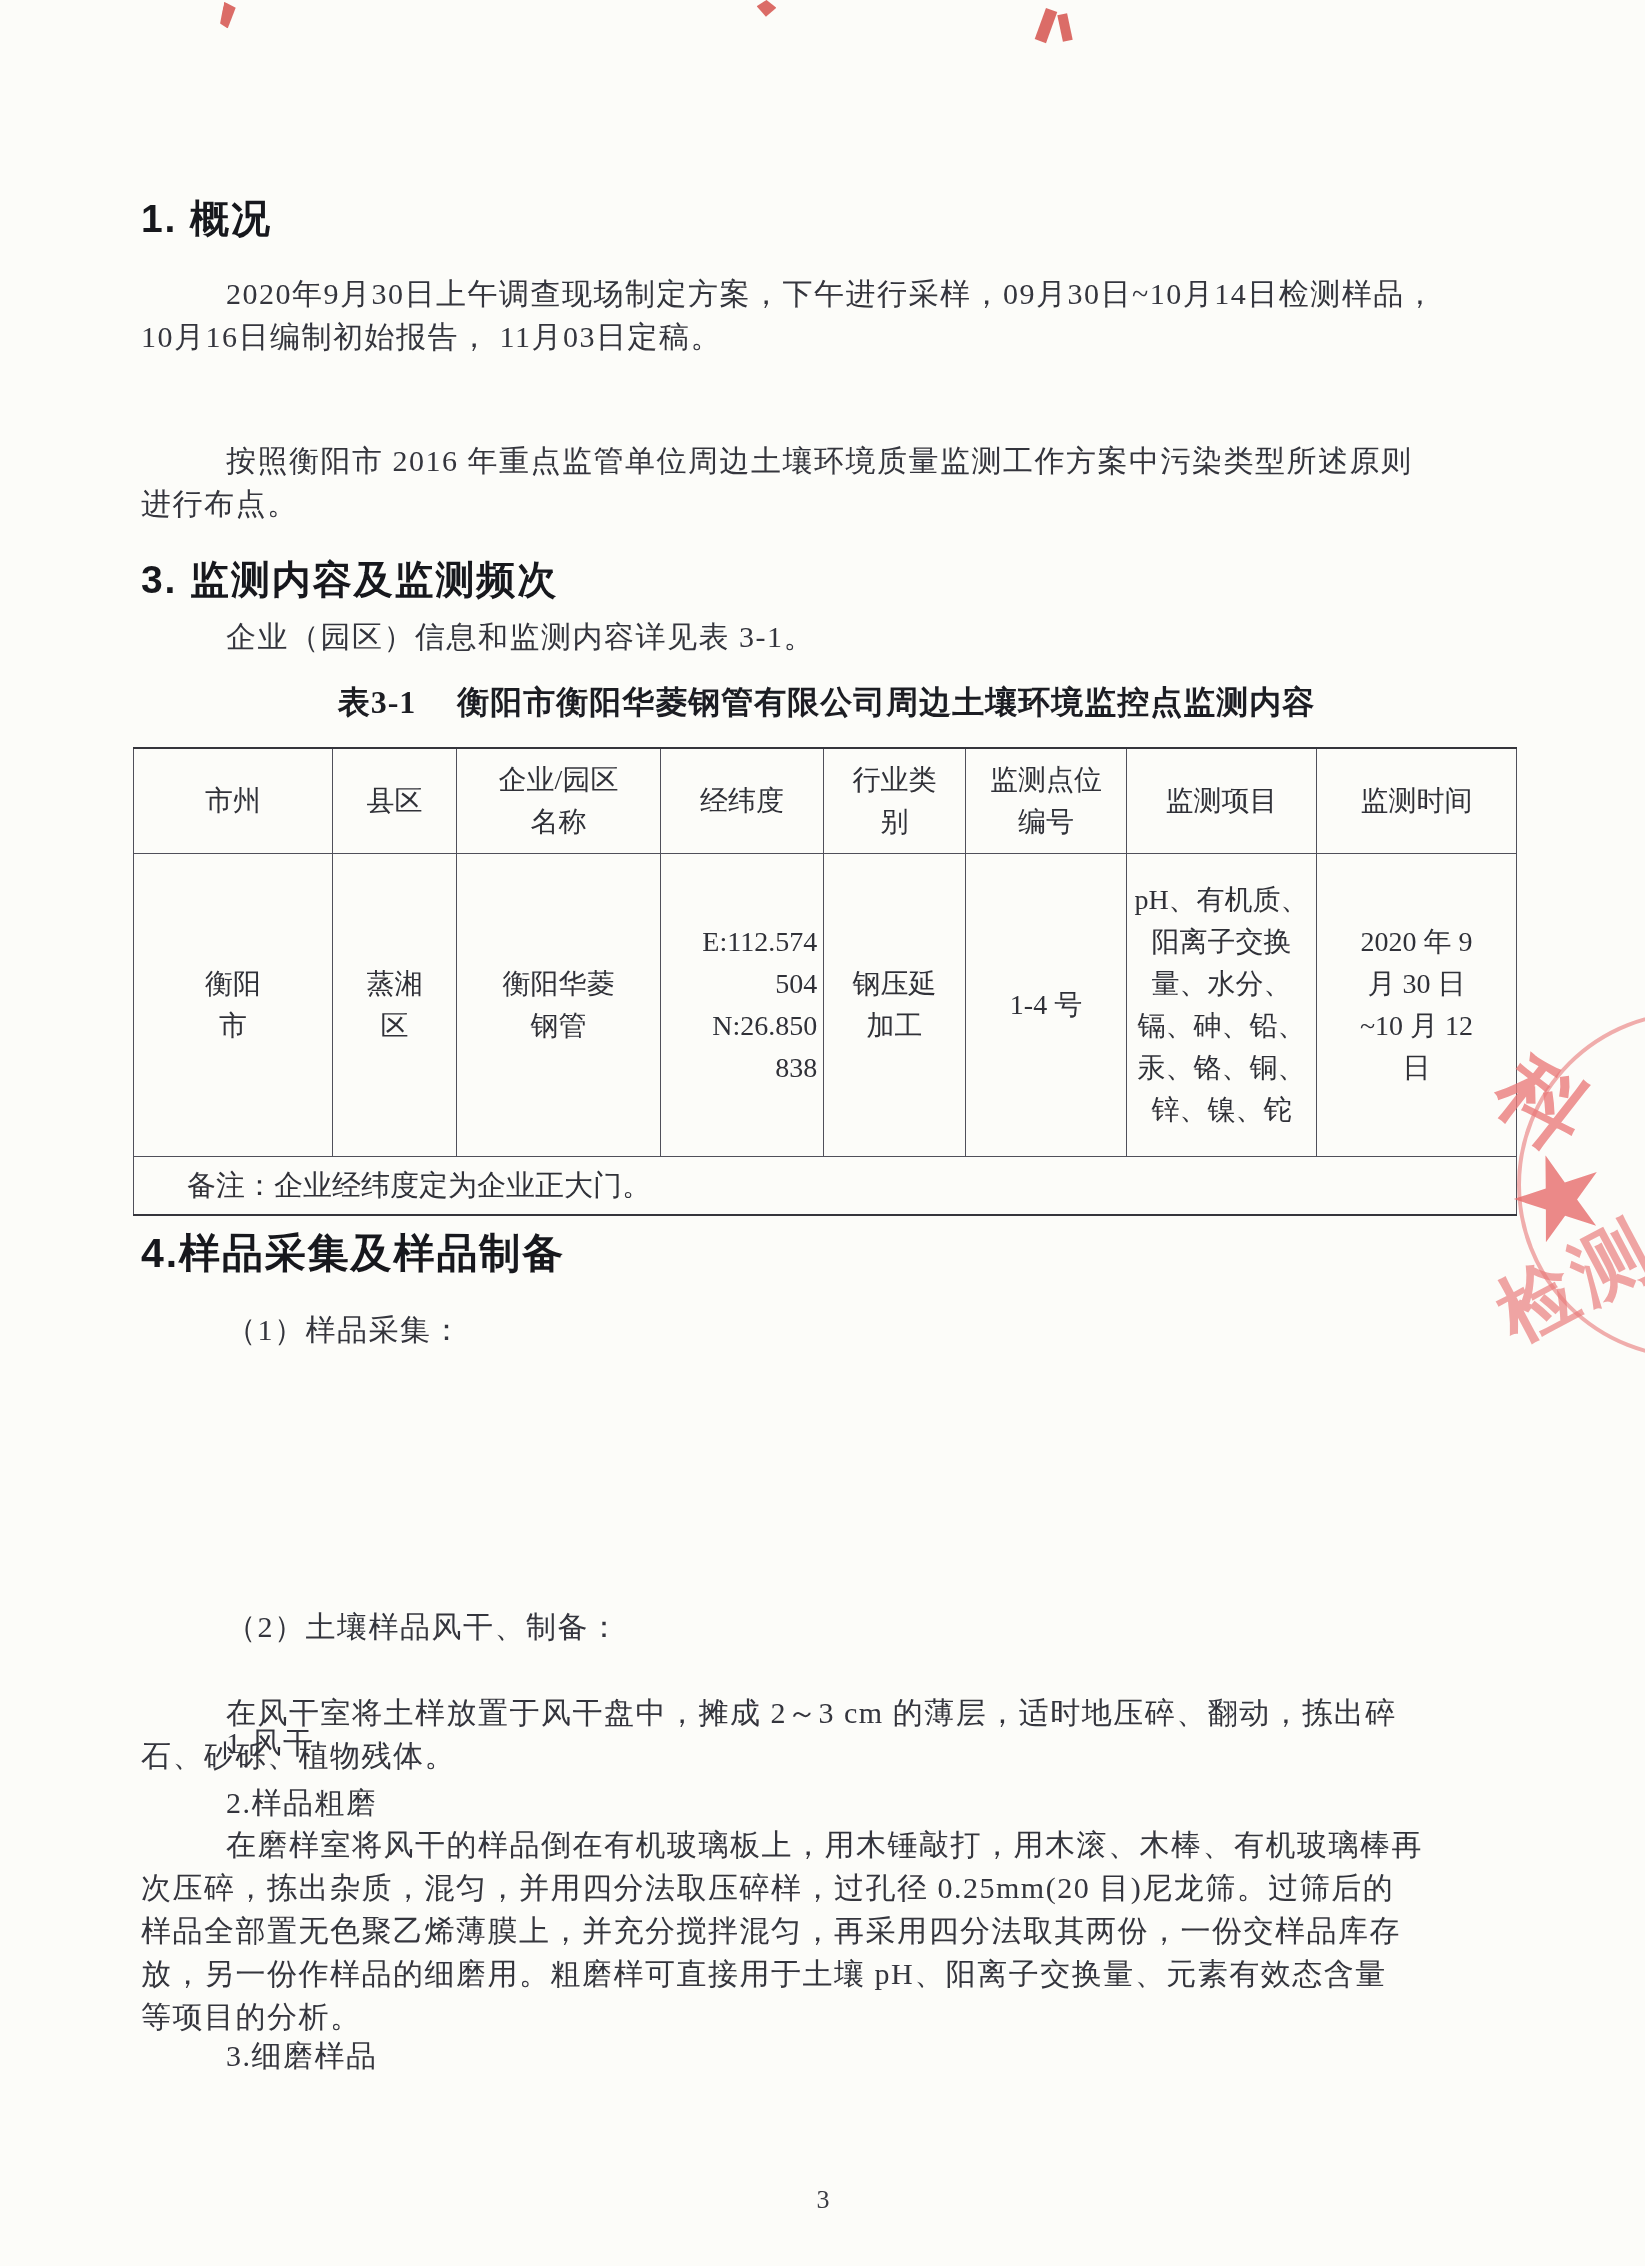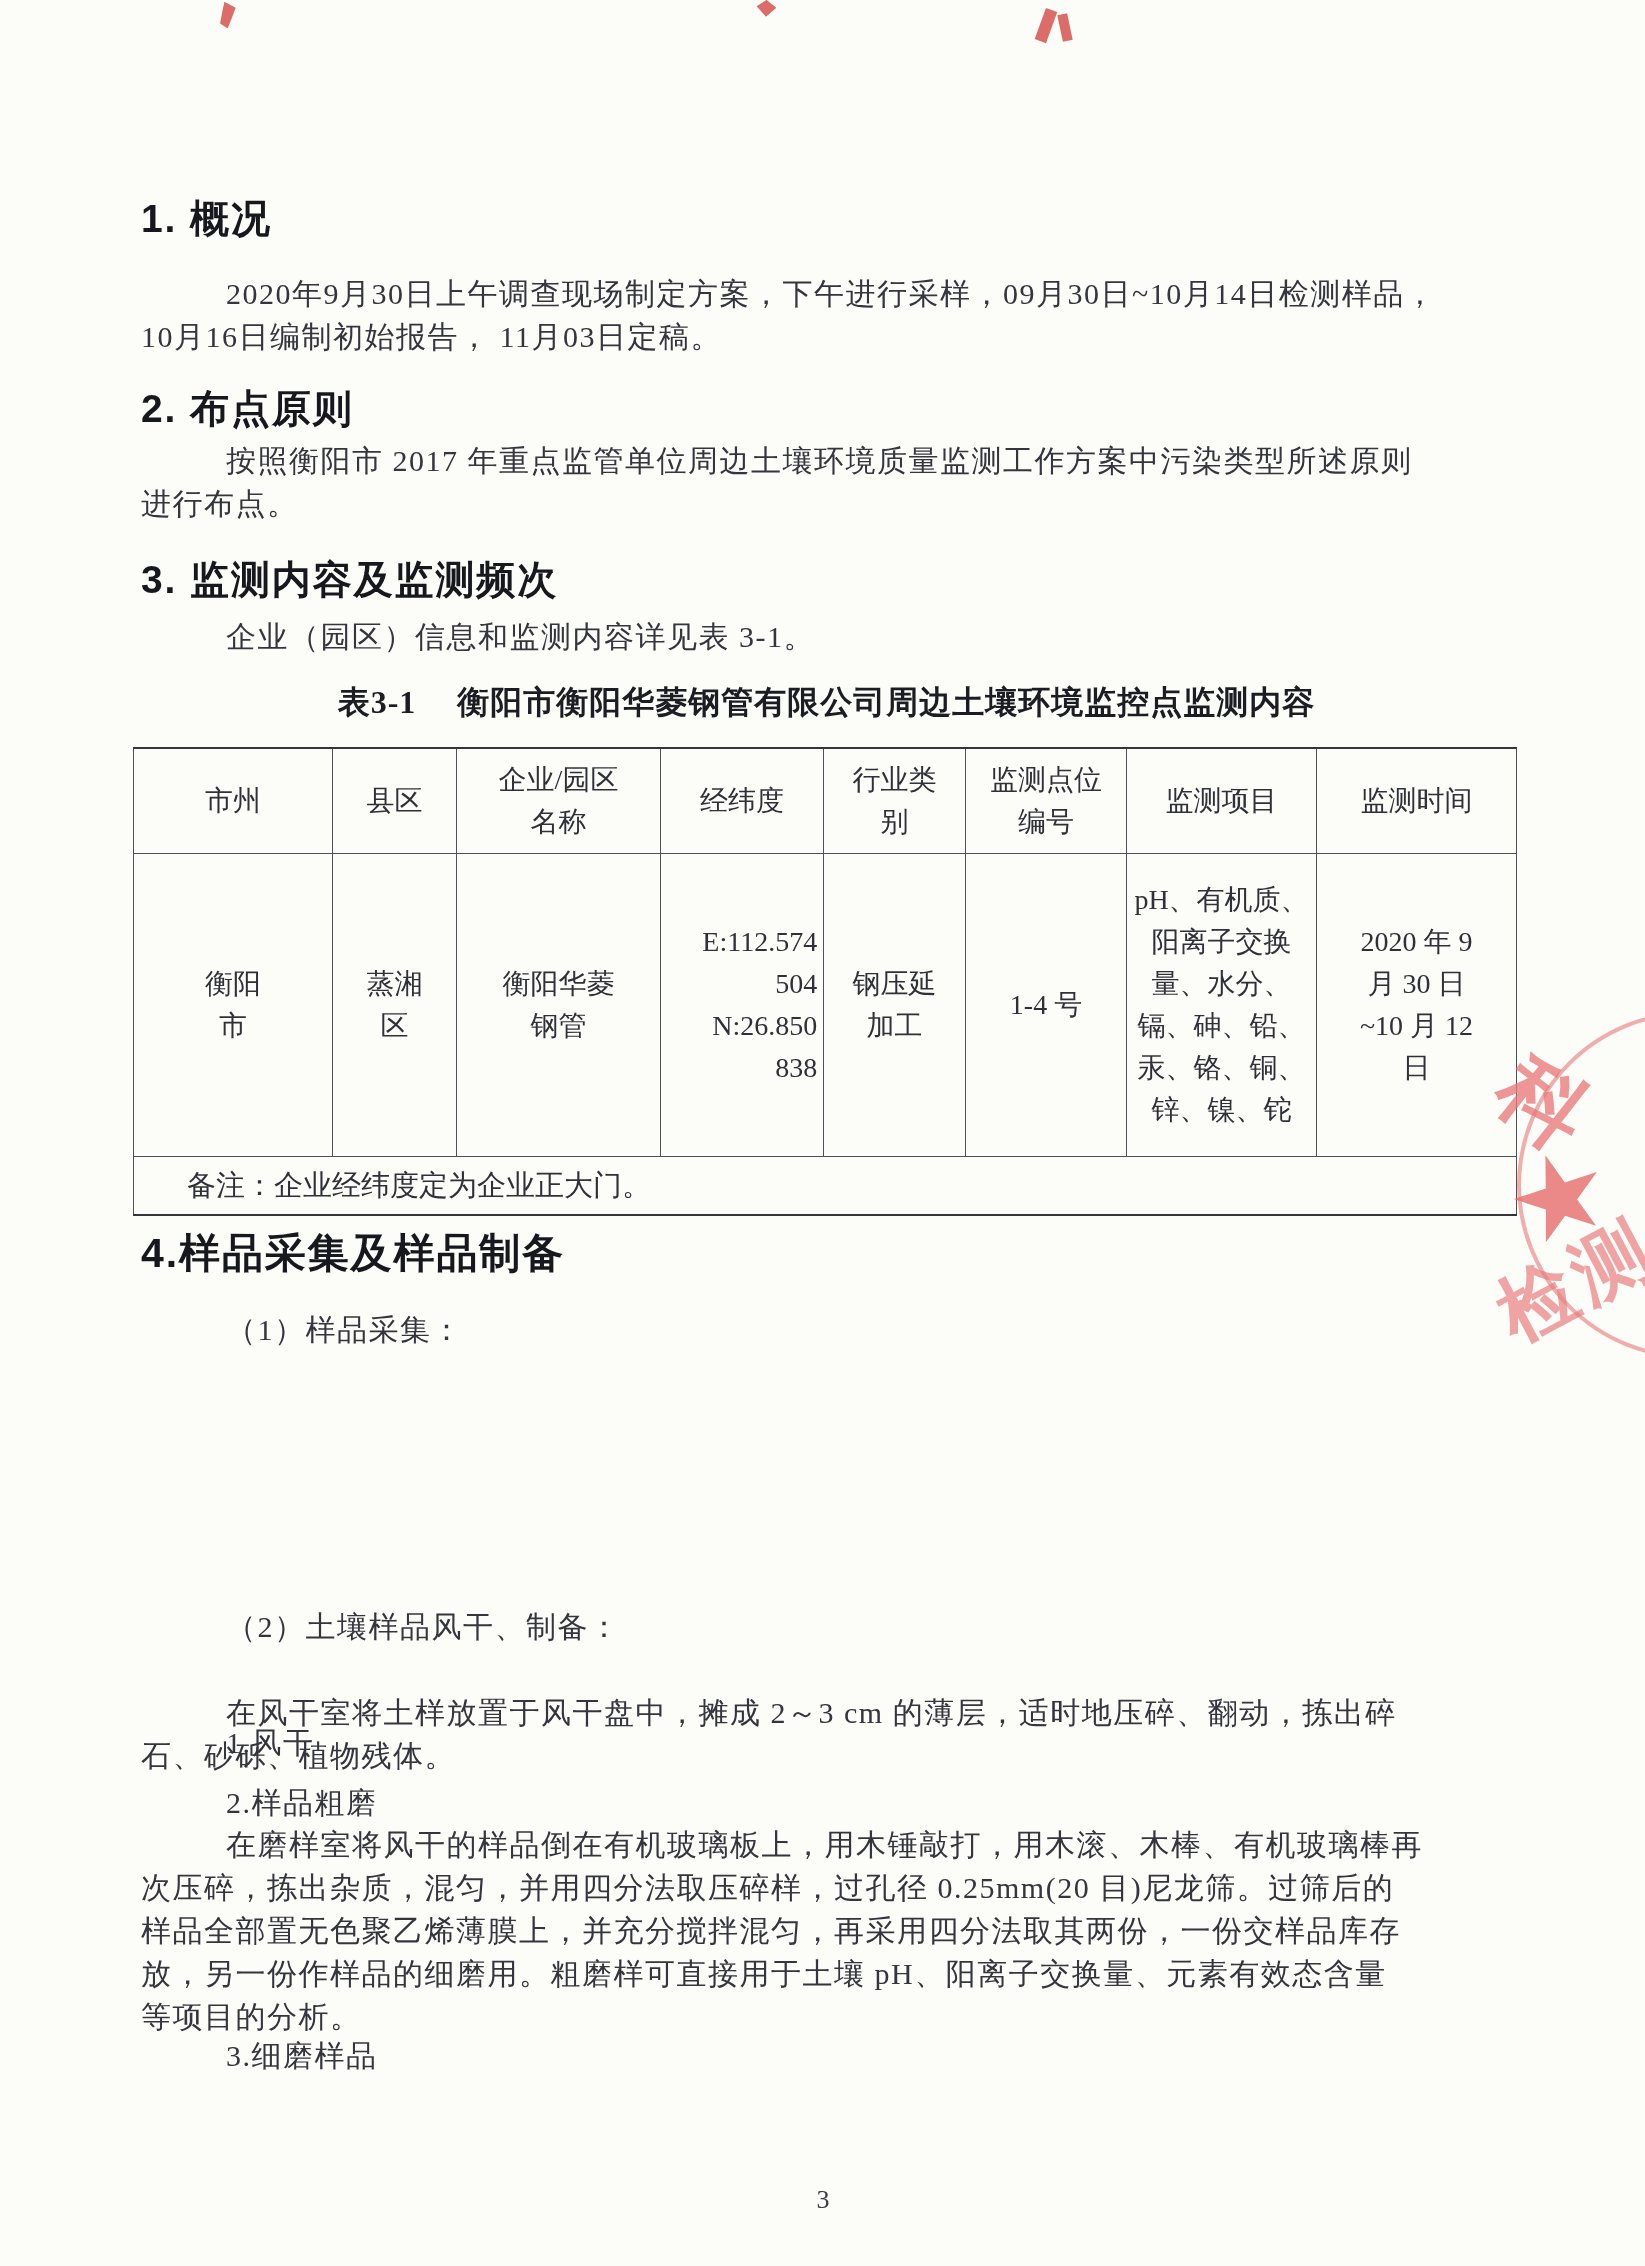--- a/index.html
+++ b/index.html
@@ -96,22 +96,21 @@
 
   <div class="ink-mark ink-1"></div>
   <div class="ink-mark ink-2"></div>
   <div class="ink-mark ink-3"></div>
   <div class="ink-mark ink-4"></div>
 
   <div class="heading" style="top:194px">1. 概况</div>
   <div class="para indent" style="top:272px">2020年9月30日上午调查现场制定方案，下午进行采样，09月30日~10月14日检测样品，
 10月16日编制初始报告， 11月03日定稿。</div>
 
-  <div class="heading" style="top:384px">2. 布点原则</div>
-  <div class="para indent" style="top:439px">按照衡阳市 2017 年重点监管单位周边土壤环境质量监测工作方案中污染类型所述原则
+  <div class="para indent" style="top:439px">按照衡阳市 2016 年重点监管单位周边土壤环境质量监测工作方案中污染类型所述原则
 进行布点。</div>
 
   <div class="heading" style="top:555px">3. 监测内容及监测频次</div>
   <div class="para indent" style="top:615px">企业（园区）信息和监测内容详见表 3-1。</div>
 
   <div class="table-caption">
     <span class="cap-label">表3-1</span><span>衡阳市衡阳华菱钢管有限公司周边土壤环境监控点监测内容</span>
   </div>
 
   <table class="monitor">

